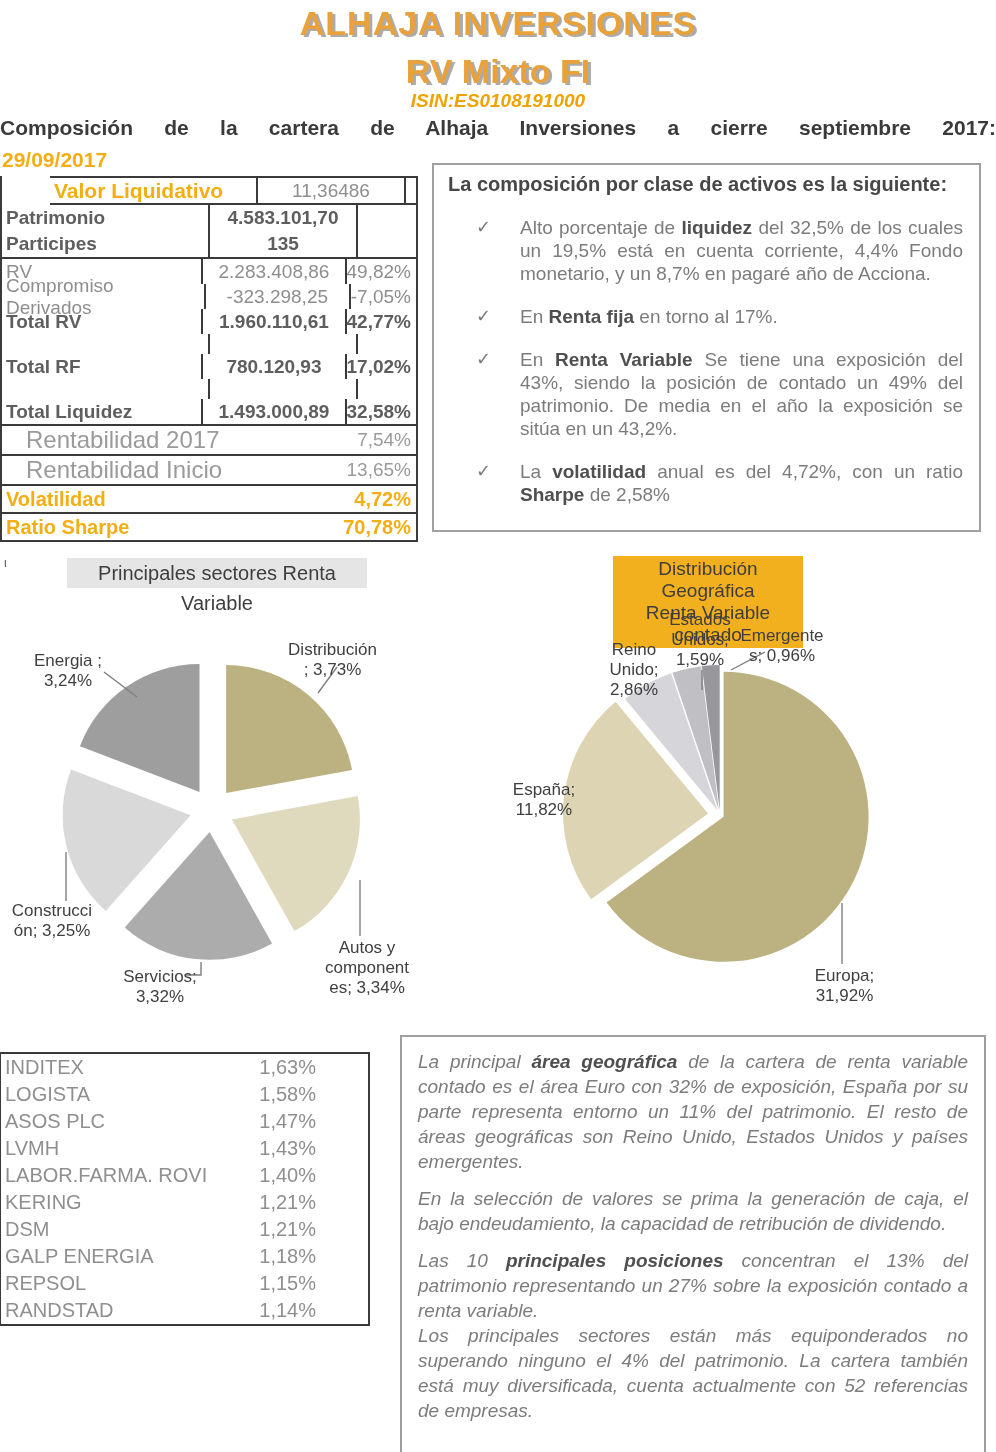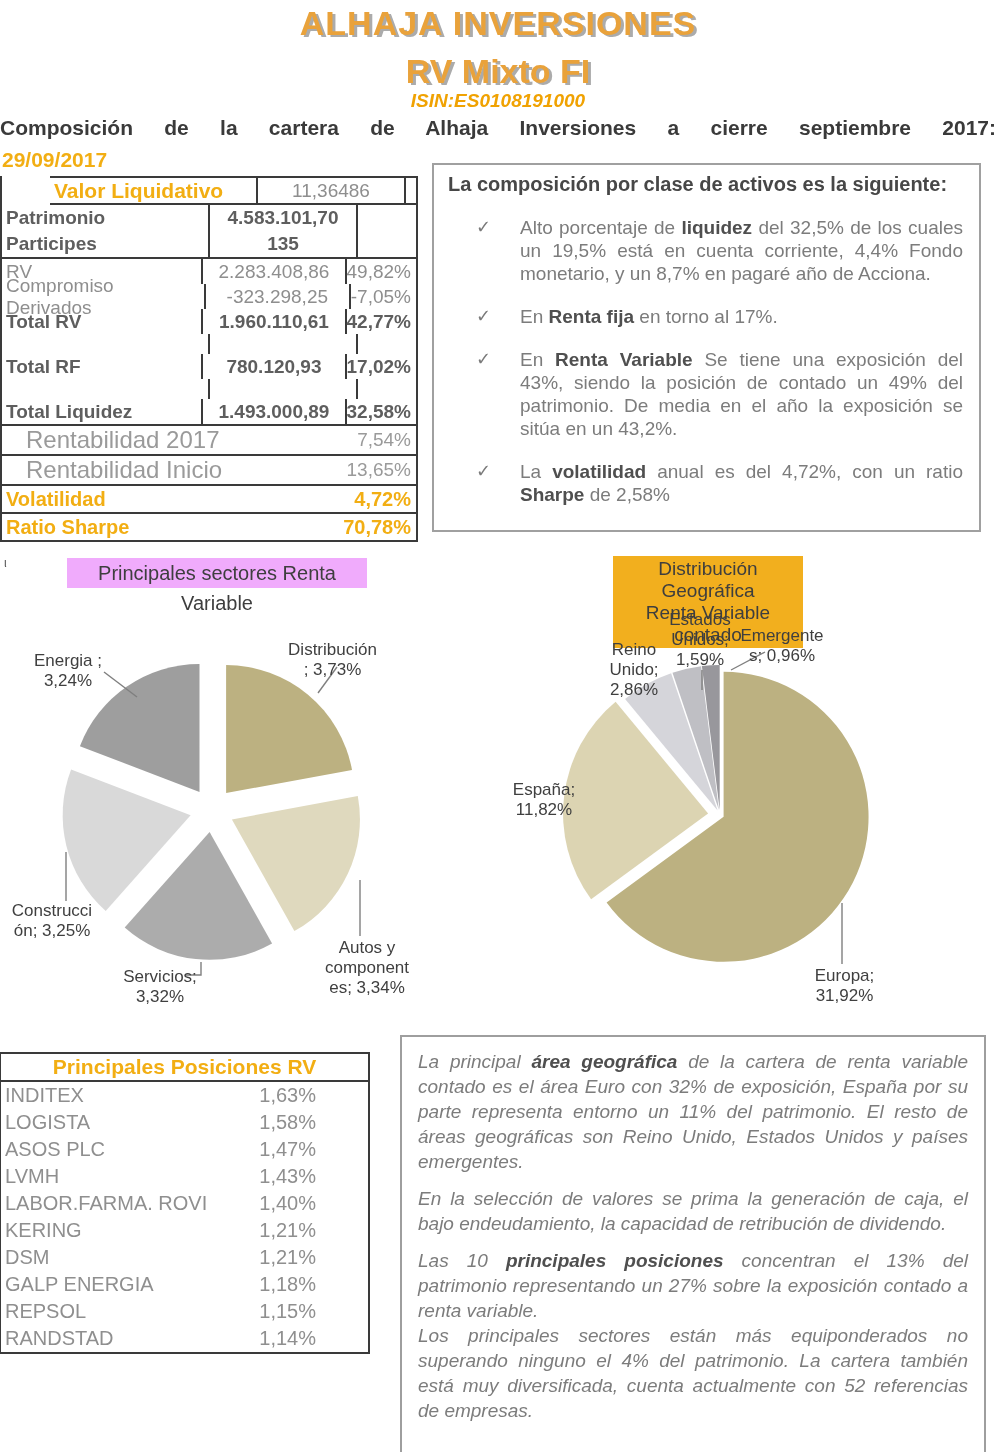--- a/index.html
+++ b/index.html
@@ -29,21 +29,21 @@
   
   .cbox{top:163px;left:432px;width:549px;height:369px;border:2px solid #A0A0A0;box-sizing:border-box;padding:8px 16px 0 14px;}
   .cbox-title{font-size:20px;font-weight:bold;color:#474747;}
   .bullet{display:flex;margin-top:20px;}
   .bullet .chk{width:18px;margin-left:28px;margin-right:26px;color:#7A7A7A;font-size:18px;flex-shrink:0;}
   .bullet .btxt{flex:1;font-size:19px;line-height:23px;color:#7C7C7C;text-align:justify;}
   .b{font-weight:bold;color:#4F4F4F;}
   
   .stray{top:556px;left:4px;font-size:12px;color:#555;}
   .pill1{top:558px;left:67px;width:300px;height:30px;line-height:30px;text-align:center;
-    background:#f0abfc;color:#3E3E3E;font-size:20px;}
+    background:#e5e5e5;color:#3E3E3E;font-size:20px;}
   .pill2{top:556px;left:613px;width:190px;padding:2px 0;text-align:center;background:#F2AF1E;
     color:#3E3E3E;font-size:19px;line-height:22px;white-space:pre-line;}
   .piewrap{overflow:visible;}
   .plabel{position:absolute;font-size:17px;line-height:20px;color:#3F3F3F;text-align:center;white-space:pre-line;}
   svg line,svg polyline{stroke:#7F7F7F;stroke-width:1.4;}
   
   .ptable{top:1052px;left:0;width:370px;border:2px solid #3A3A3A;border-left-width:1px;box-sizing:border-box;}
   .ptable-title{height:26px;line-height:26px;text-align:center;font-size:21px;font-weight:bold;color:#F2AE13;border-bottom:2px solid #3A3A3A;}
   .prow{display:flex;height:27px;line-height:27px;font-size:20px;color:#8F8F8F;}
   .prow .pn{flex:1;padding-left:4px;}
@@ -205,21 +205,20 @@
 Unido;
 2,86%</div>
   <div class="plabel" style="left:170px;top:10px;width:80px;">Estados
 Unidos;
 1,59%</div>
   <div class="plabel" style="left:248px;top:26px;width:88px;">Emergente
 s; 0,96%</div>
 </div>
 
 <div class="abs ptable">
-  <div class="ptable-title">Principales Posiciones RV</div>
   <div class="prow">
       <div class="pn">INDITEX</div>
       <div class="pv">1,63%</div>
     </div>
   <div class="prow">
       <div class="pn">LOGISTA</div>
       <div class="pv">1,58%</div>
     </div>
   <div class="prow">
       <div class="pn">ASOS PLC</div>

